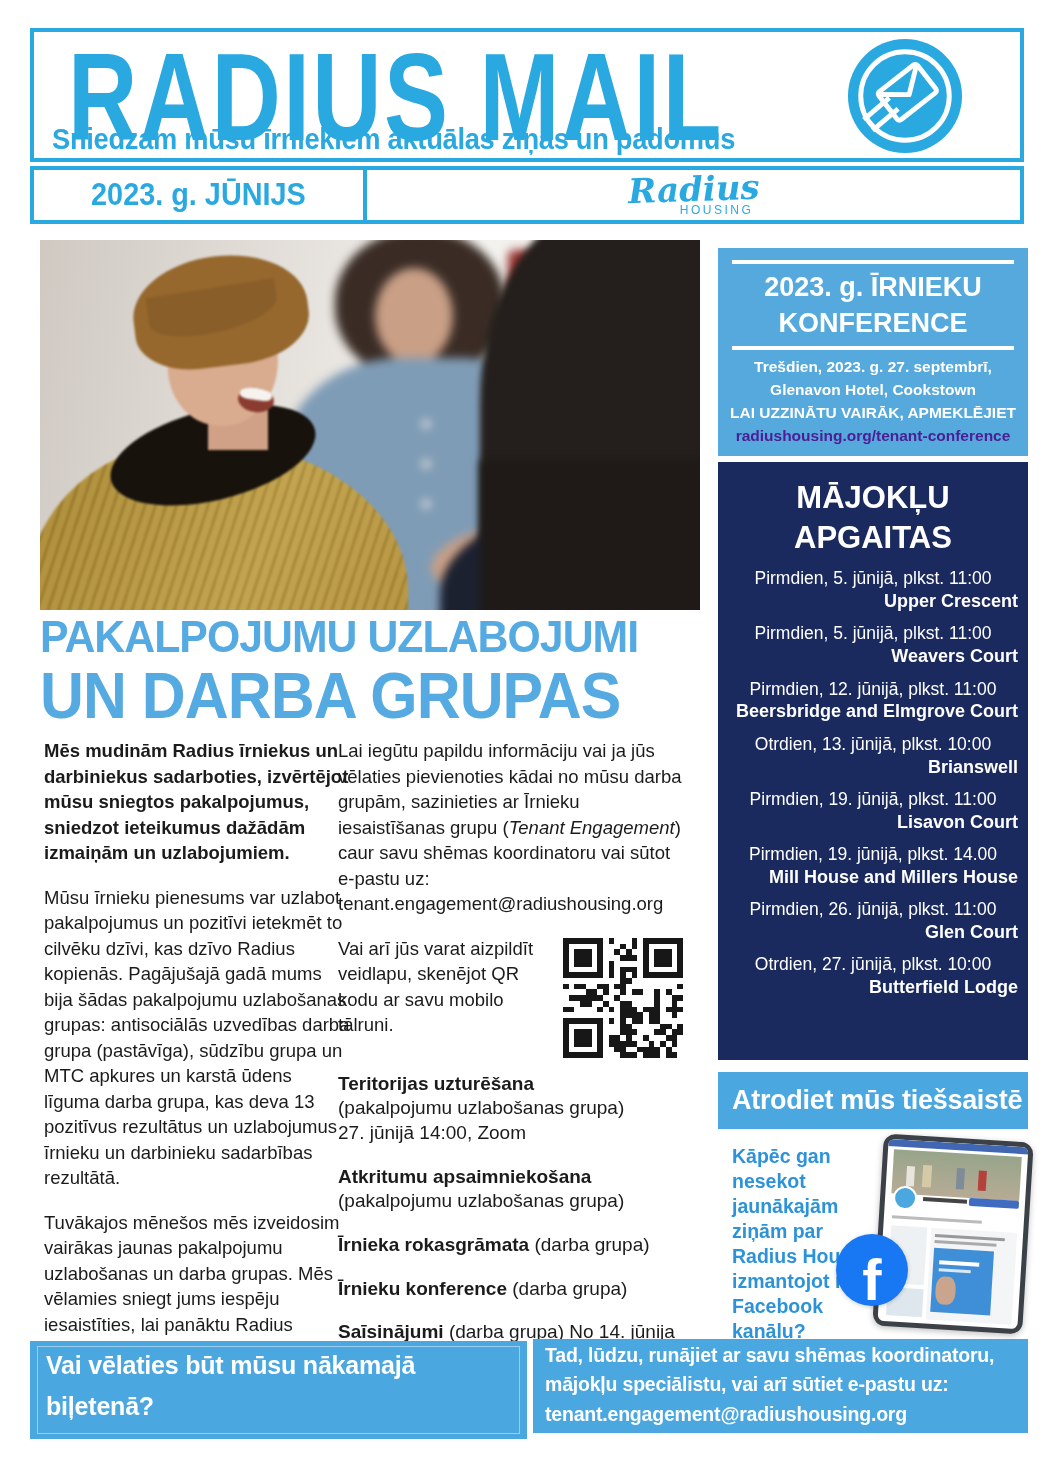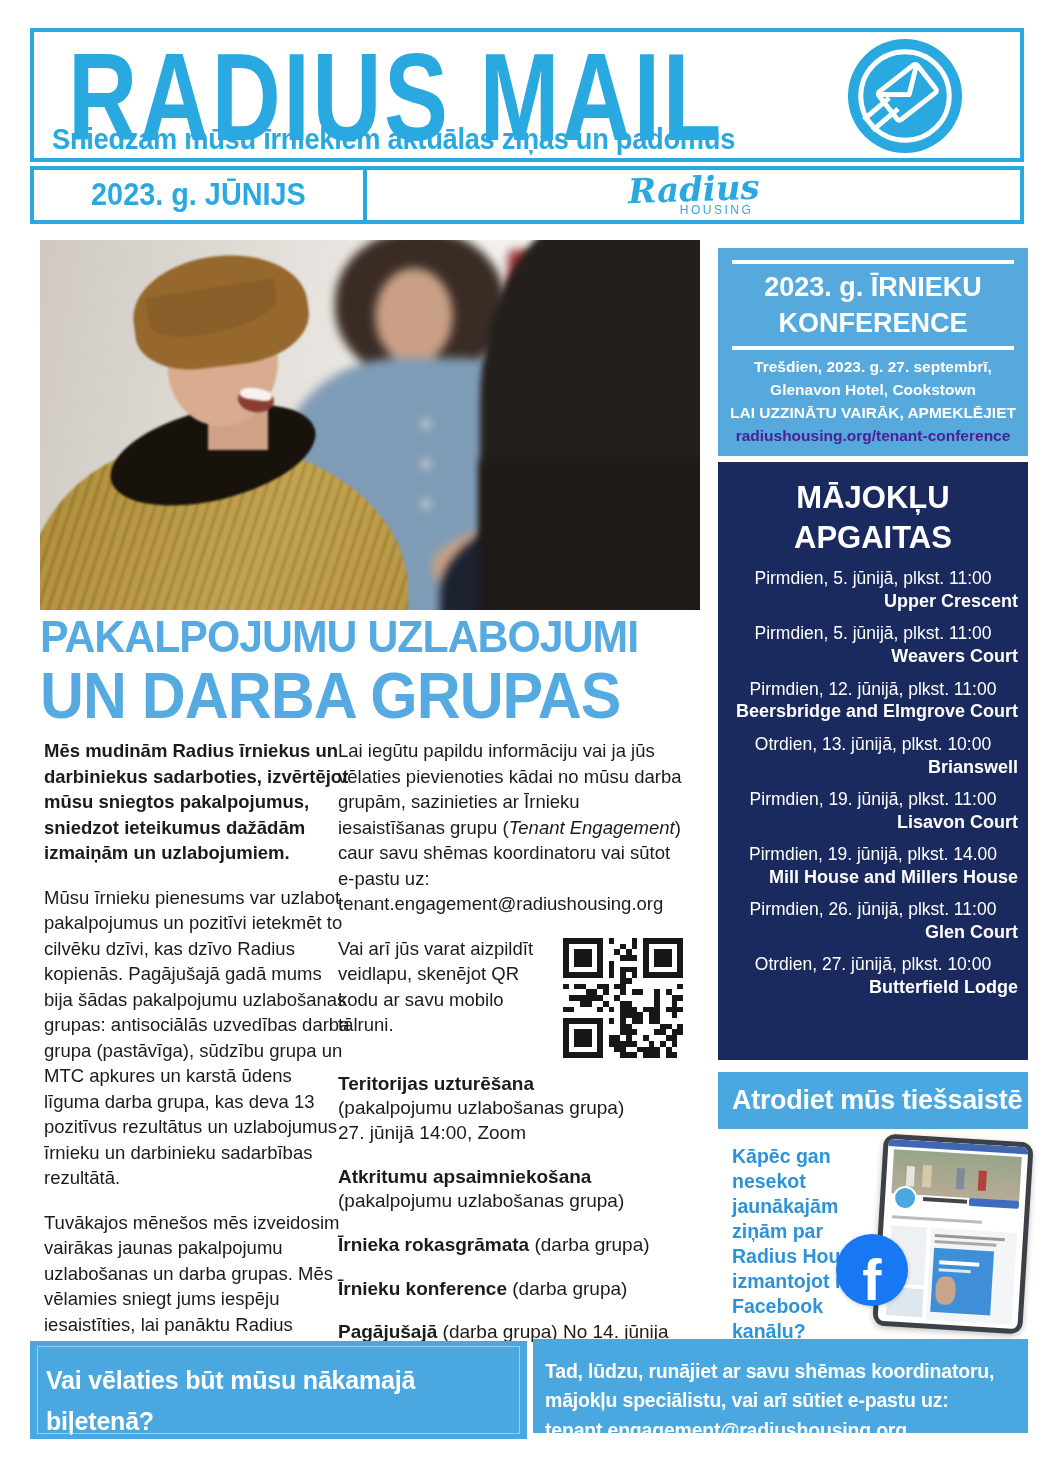--- a/index.html
+++ b/index.html
@@ -130,23 +130,23 @@
   .qr-text{width:200px;}
   .qr-box{width:120px;height:120px;margin-left:auto;margin-top:2px;background:#fff;}
   .groups{}
   .group{margin-bottom:13px;font-size:19px;line-height:1.3;}
   .group .b{font-weight:700;}
   .group .nl{display:block;}
 
   
   .foot-left{position:absolute;left:30px;top:1341px;width:497px;height:98px;background:var(--bannerblue);color:#fff;}
   .foot-left::before{content:"";position:absolute;inset:5px 7px;border:1px solid rgba(255,255,255,.45);pointer-events:none;}
-  .foot-left-text{padding:19px 16px;font-size:25px;font-weight:700;line-height:1.62;letter-spacing:-.2px;}
+  .foot-left-text{padding:4px 16px;font-size:25px;font-weight:700;line-height:1.62;letter-spacing:-.2px;}
   .foot-right{position:absolute;left:533px;top:1339px;width:495px;height:94px;background:var(--bannerblue);color:#fff;
-    padding:18px 12px;}
+    padding:2px 12px;}
   .foot-right-text{font-size:19.5px;font-weight:700;line-height:1.5;letter-spacing:-.2px;}
   .foot-email{display:block;}
 </style>
 </head>
 <body>
 
 <div class="page">
 
   <header class="masthead">
     <div class="mast-title">RADIUS MAIL</div>
@@ -442,21 +442,21 @@
             <rect x="1" y="15" width="5" height="5" fill="#fff"></rect>
             <rect x="2" y="16" width="3" height="3" fill="#171717"></rect>
           </svg>
       </div>
     </div>
     <div id="group-list" class="groups">
         <p class="group"><span class="b ">Teritorijas uzturēšana</span><span class="nl">(pakalpojumu uzlabošanas grupa)</span><span class="nl">27. jūnijā 14:00, Zoom</span></p>
         <p class="group"><span class="b ">Atkritumu apsaimniekošana</span><span class="nl">(pakalpojumu uzlabošanas grupa)</span></p>
         <p class="group"><span class="b ">Īrnieka rokasgrāmata</span><span> (darba grupa)</span></p>
         <p class="group"><span class="b ">Īrnieku konference</span><span> (darba grupa)</span></p>
-        <p class="group"><span class="b ">Pagājušajā</span><span> (darba grupa) No 14. jūnija plkst. 11:00 – Zoom</span></p>
+        <p class="group"><span class="b ">Saīsinājumi</span><span> (darba grupa) No 14. jūnija plkst. 11:00 – Zoom</span></p>
       </div>
   </div>
 
   <footer>
     <div class="foot-left">
       <div class="foot-left-text">Vai vēlaties būt mūsu nākamajā biļetenā?</div>
     </div>
     <div class="foot-right">
       <div class="foot-right-text">
         <span>Tad, lūdzu, runājiet ar savu shēmas koordinatoru, mājokļu speciālistu, vai arī sūtiet e-pastu uz:</span>

